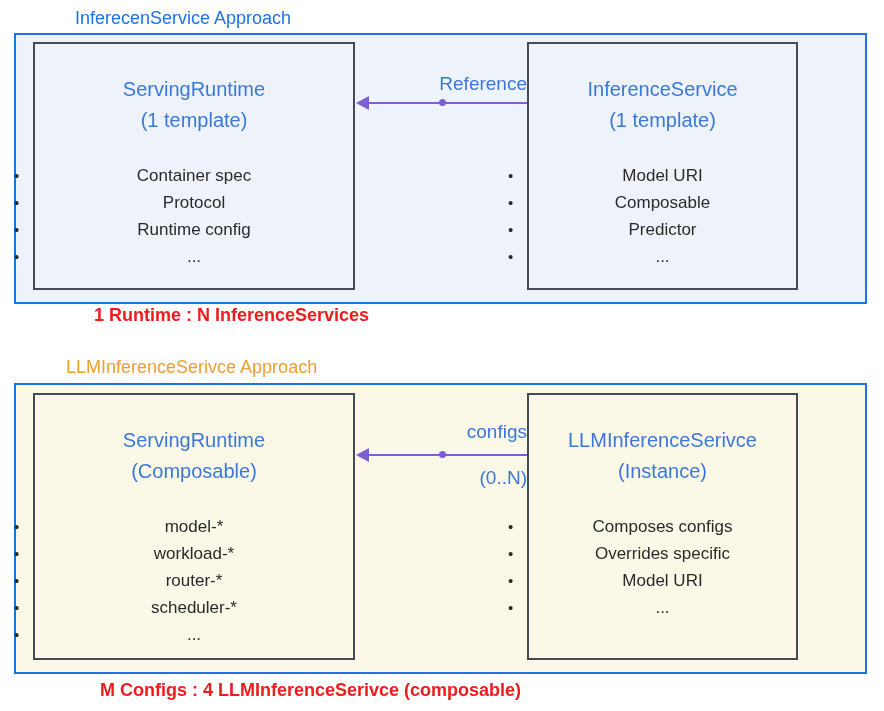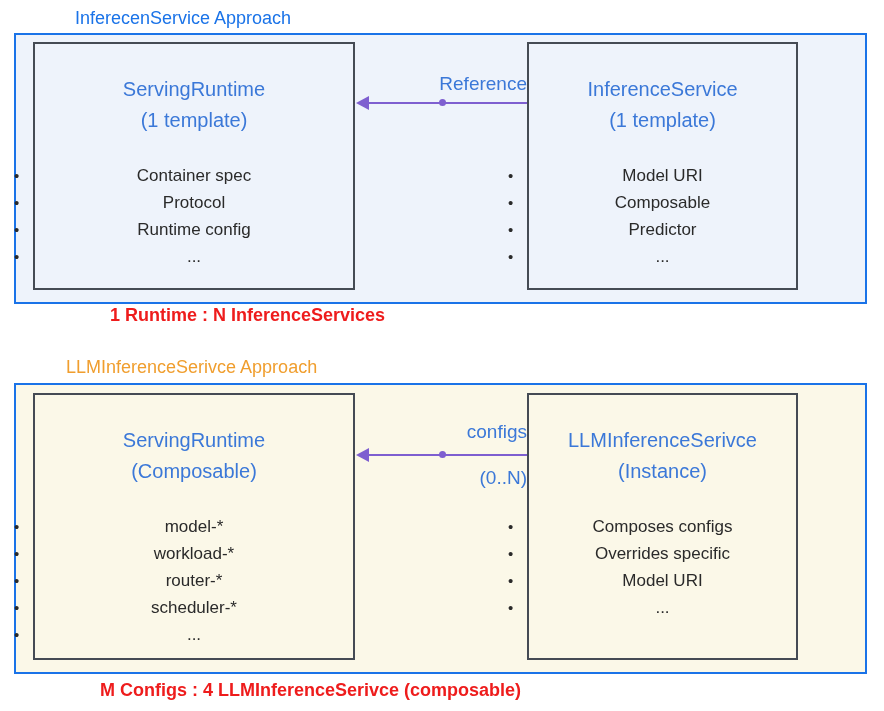--- a/index.html
+++ b/index.html
@@ -66,21 +66,21 @@
   #top-container .arrow-line   { top:67px; }
   #top-container .arrow-head   { top:61px; }
   #top-container .arrow-dot    { top:64px; }
   #bottom-container .arrow-label  { top:36px; }
   #bottom-container .arrow-line   { top:69px; }
   #bottom-container .arrow-head   { top:63px; }
   #bottom-container .arrow-dot    { top:66px; }
   #bottom-container .arrow-sublabel { top:82px; }
 
   .caption { position:absolute; font-size:18px; font-weight:bold; color:var(--caption-red,#ee1c1c); white-space:nowrap; }
-  #caption-top    { left:110px; top:305px; }
+  #caption-top    { left:94px; top:305px; }
   #caption-bottom { left:100px; top:680px; }
 </style>
 </head>
 <body>
 
 <div class="canvas">
 
   <div id="top-title" class="section-title">InferecenService Approach</div>
 
   <div id="top-container" class="container">

